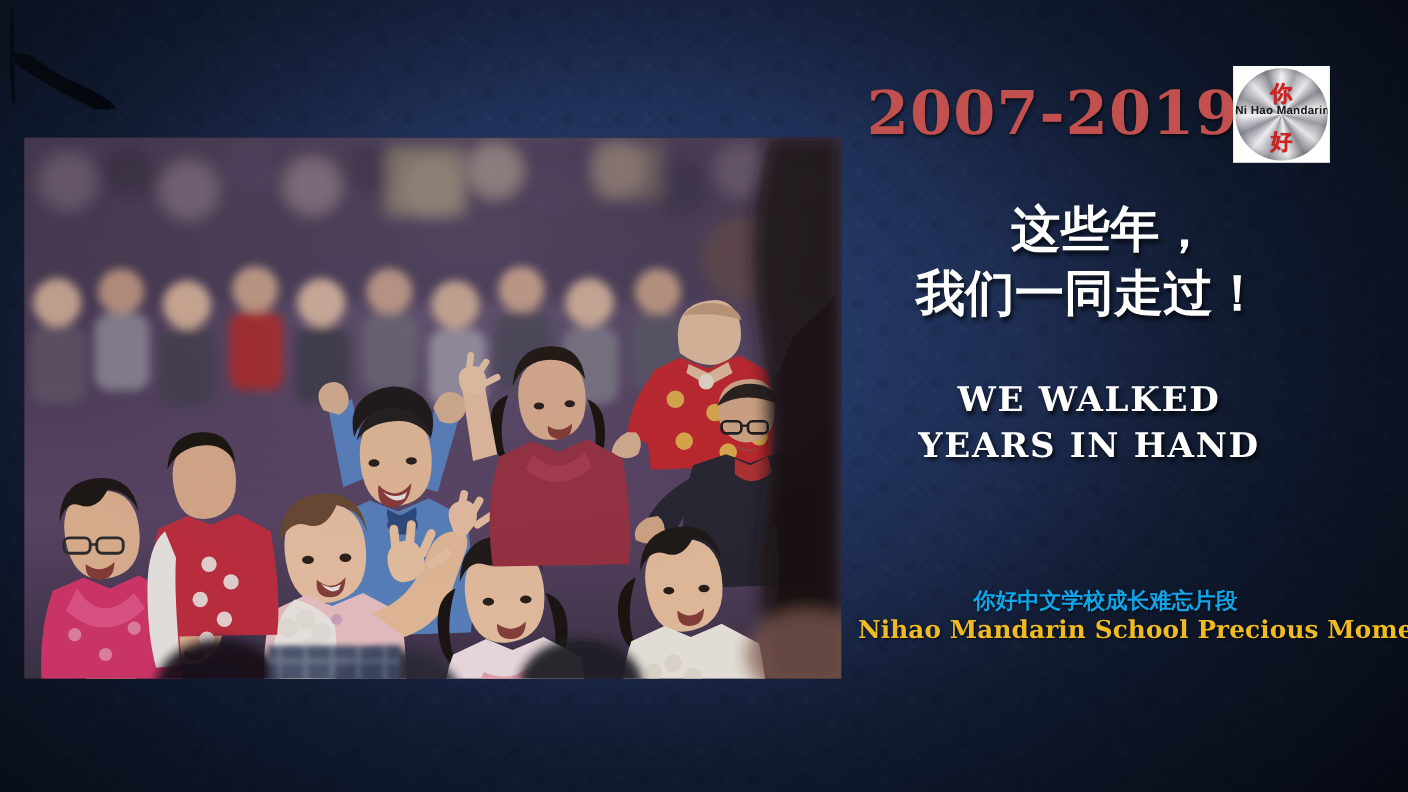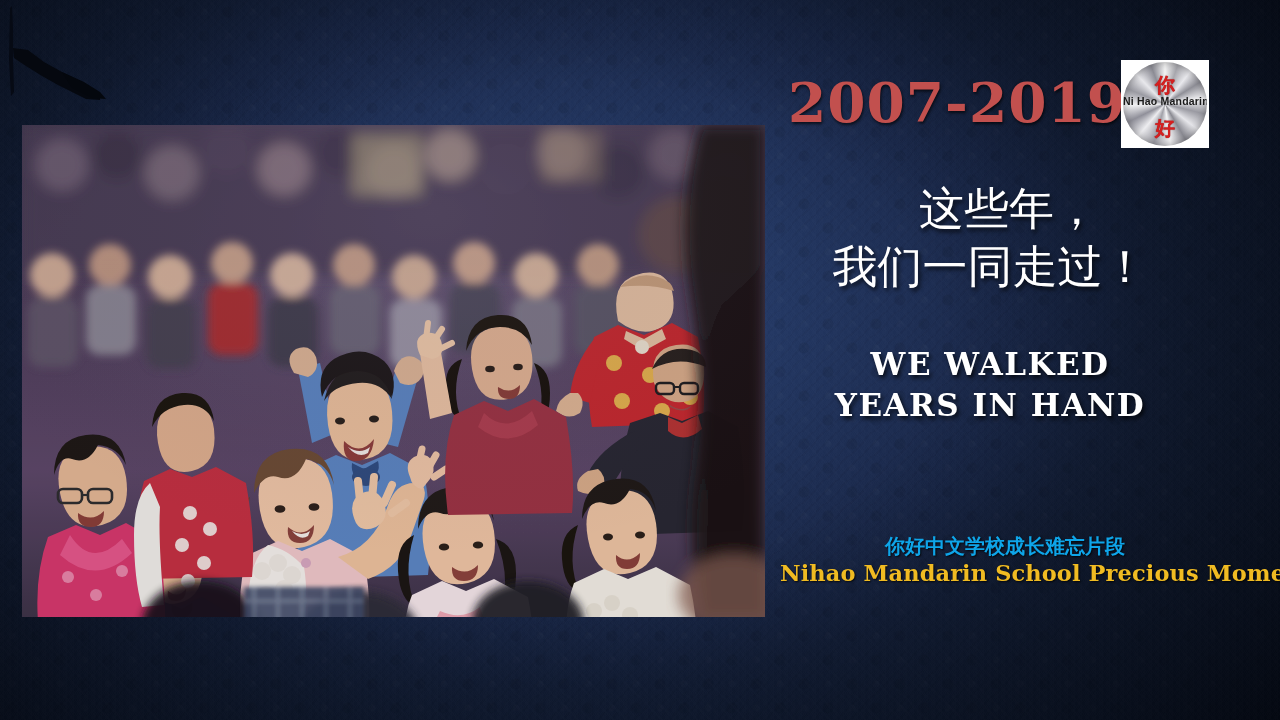--- a/index.html
+++ b/index.html
@@ -155,20 +155,21 @@
     left: 0;
     top: 180px;
     width: 420px;
     text-align: center;
     font-family: "DejaVu Serif", "Liberation Serif", serif;
     font-size: 45px;
     line-height: 1.28;
     color: #ffffff;
     text-shadow: 2px 3px 4px rgba(0,0,0,.7);
     white-space: nowrap;
+    font-weight: bold;
   }
   .cn-head .l1 { display: block; padding-left: 38px; }
   .cn-head .l2 { display: block; text-align: center; }
 
   .en-head {
     position: absolute;
     left: 0;
     top: 344px;
     width: 420px;
     text-align: center;

